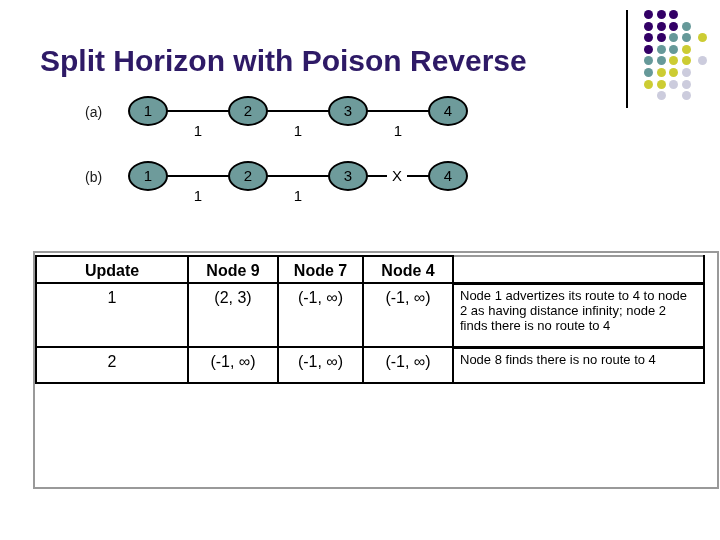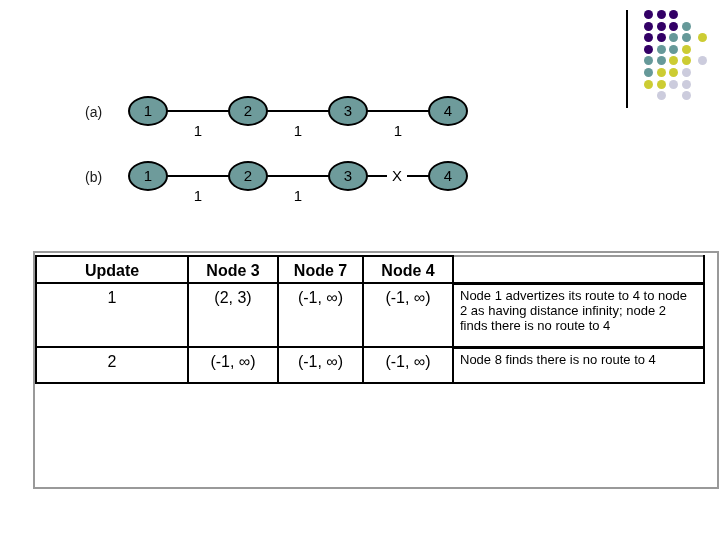--- a/index.html
+++ b/index.html
@@ -43,20 +43,21 @@
   td.emph { border-width:3px; }
   .ann { text-align:left !important; font-size:13px !important; line-height:15px; padding:3px 6px 2px 6px !important; }
   .ann-light { border:2px solid #999 !important; border-left:2px solid #000 !important; border-right:2px solid #000 !important; }
   .ann-dark  { border:2px solid #000 !important; border-top-width:3px !important; }
 </style>
 </head>
 <body>
 
 <div class="slide">
 
+  <div class="title">Split Horizon with Poison Reverse</div>
 
   <div class="decor-line"></div>
   <div id="dots">
       <div class="dot" style="left: 644px; top: 10px; background: rgb(51, 0, 102);"></div>
       <div class="dot" style="left: 657px; top: 10px; background: rgb(51, 0, 102);"></div>
       <div class="dot" style="left: 669px; top: 10px; background: rgb(51, 0, 102);"></div>
       <div class="dot" style="left: 644px; top: 22px; background: rgb(51, 0, 102);"></div>
       <div class="dot" style="left: 657px; top: 22px; background: rgb(51, 0, 102);"></div>
       <div class="dot" style="left: 669px; top: 22px; background: rgb(51, 0, 102);"></div>
       <div class="dot" style="left: 682px; top: 22px; background: rgb(102, 153, 153);"></div>
@@ -117,21 +118,21 @@
     <colgroup>
       <col style="width:152px">
         <col style="width:90px">
         <col style="width:85px">
         <col style="width:90px">
         <col style="width:251px">
     </colgroup>
     <thead>
       <tr style="height:18px">
         <th>Update</th>
-        <th>Node 3</th>
+        <th>Node 9</th>
         <th>Node 7</th>
         <th>Node 4</th>
         <th class="ann ann-light"></th>
       </tr>
     </thead>
     <tbody id="table-body">
         <tr style="height: 64px;">
           <td>1</td>
           <td>(2, 3)</td>
           <td class="emph">(-1, ∞)</td>

